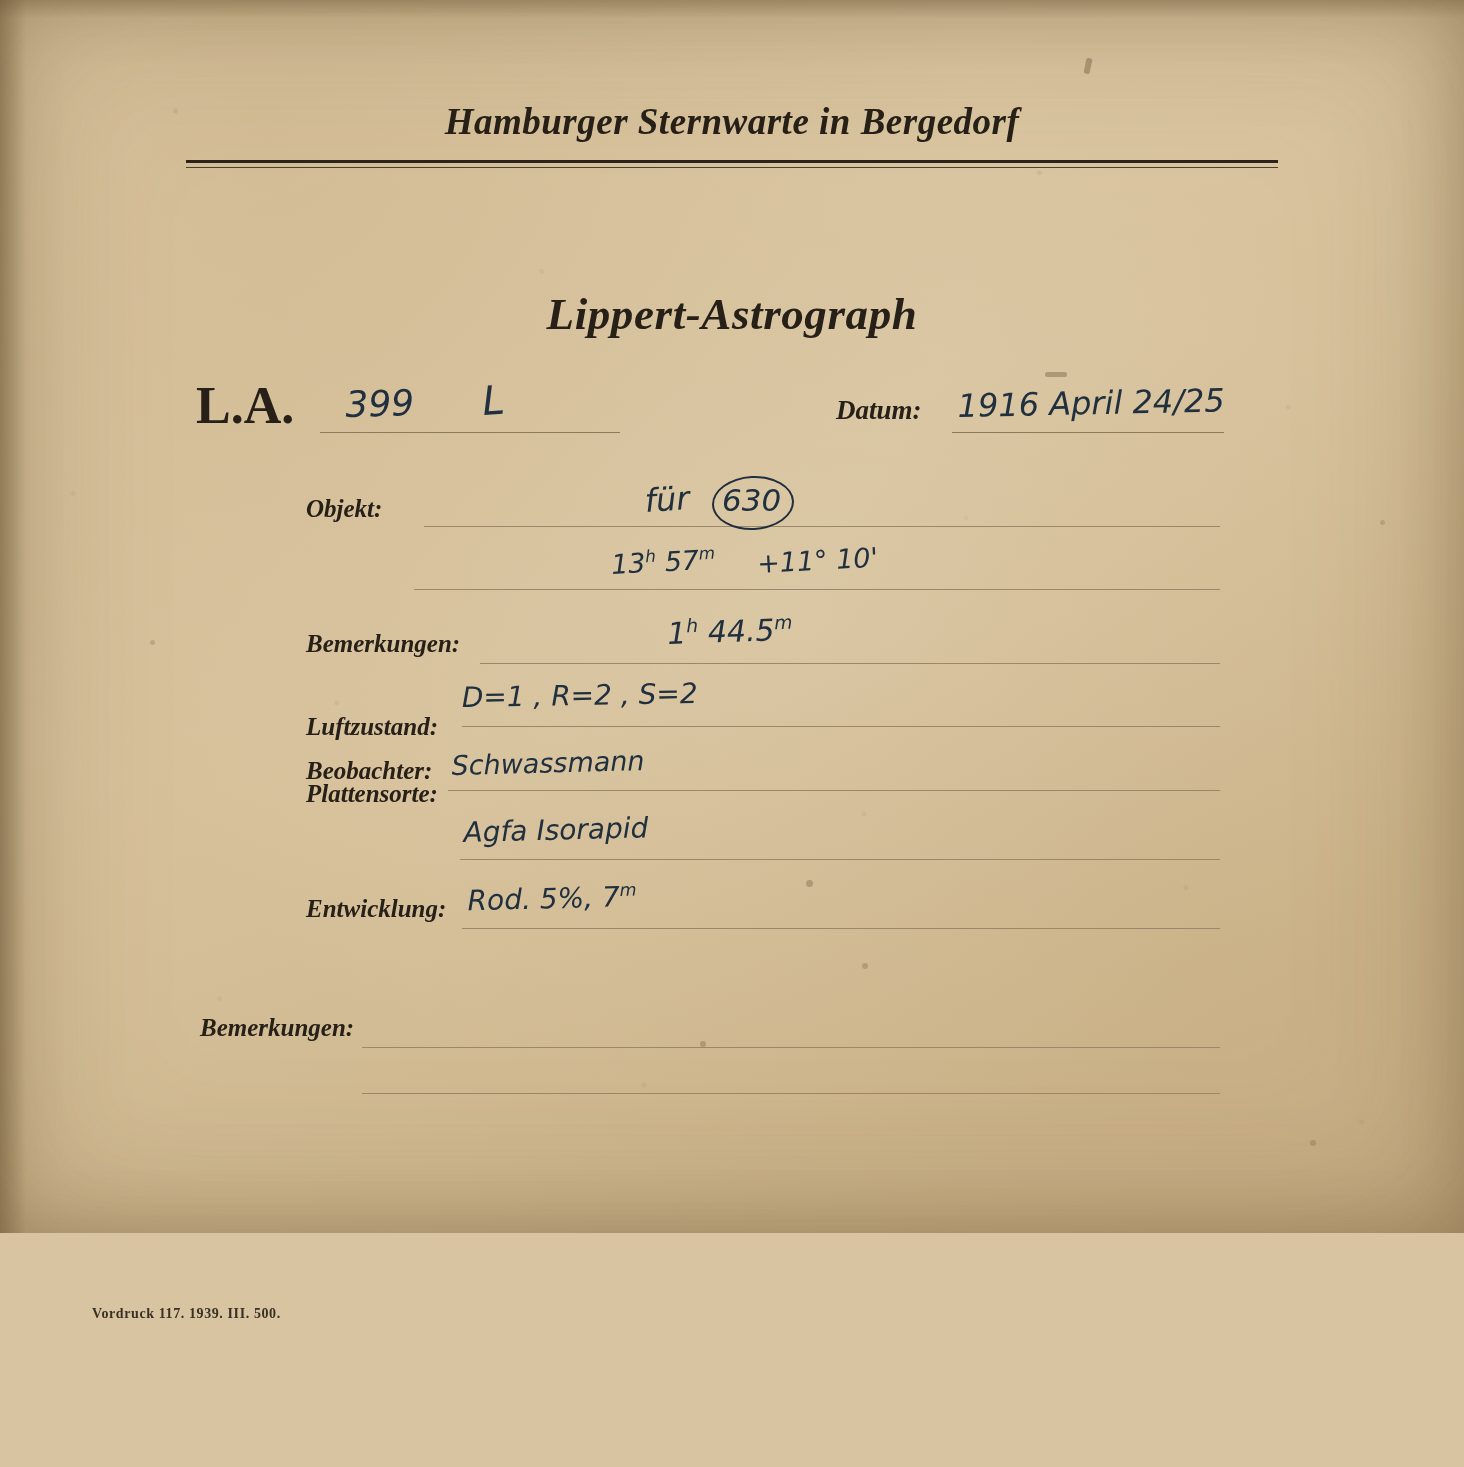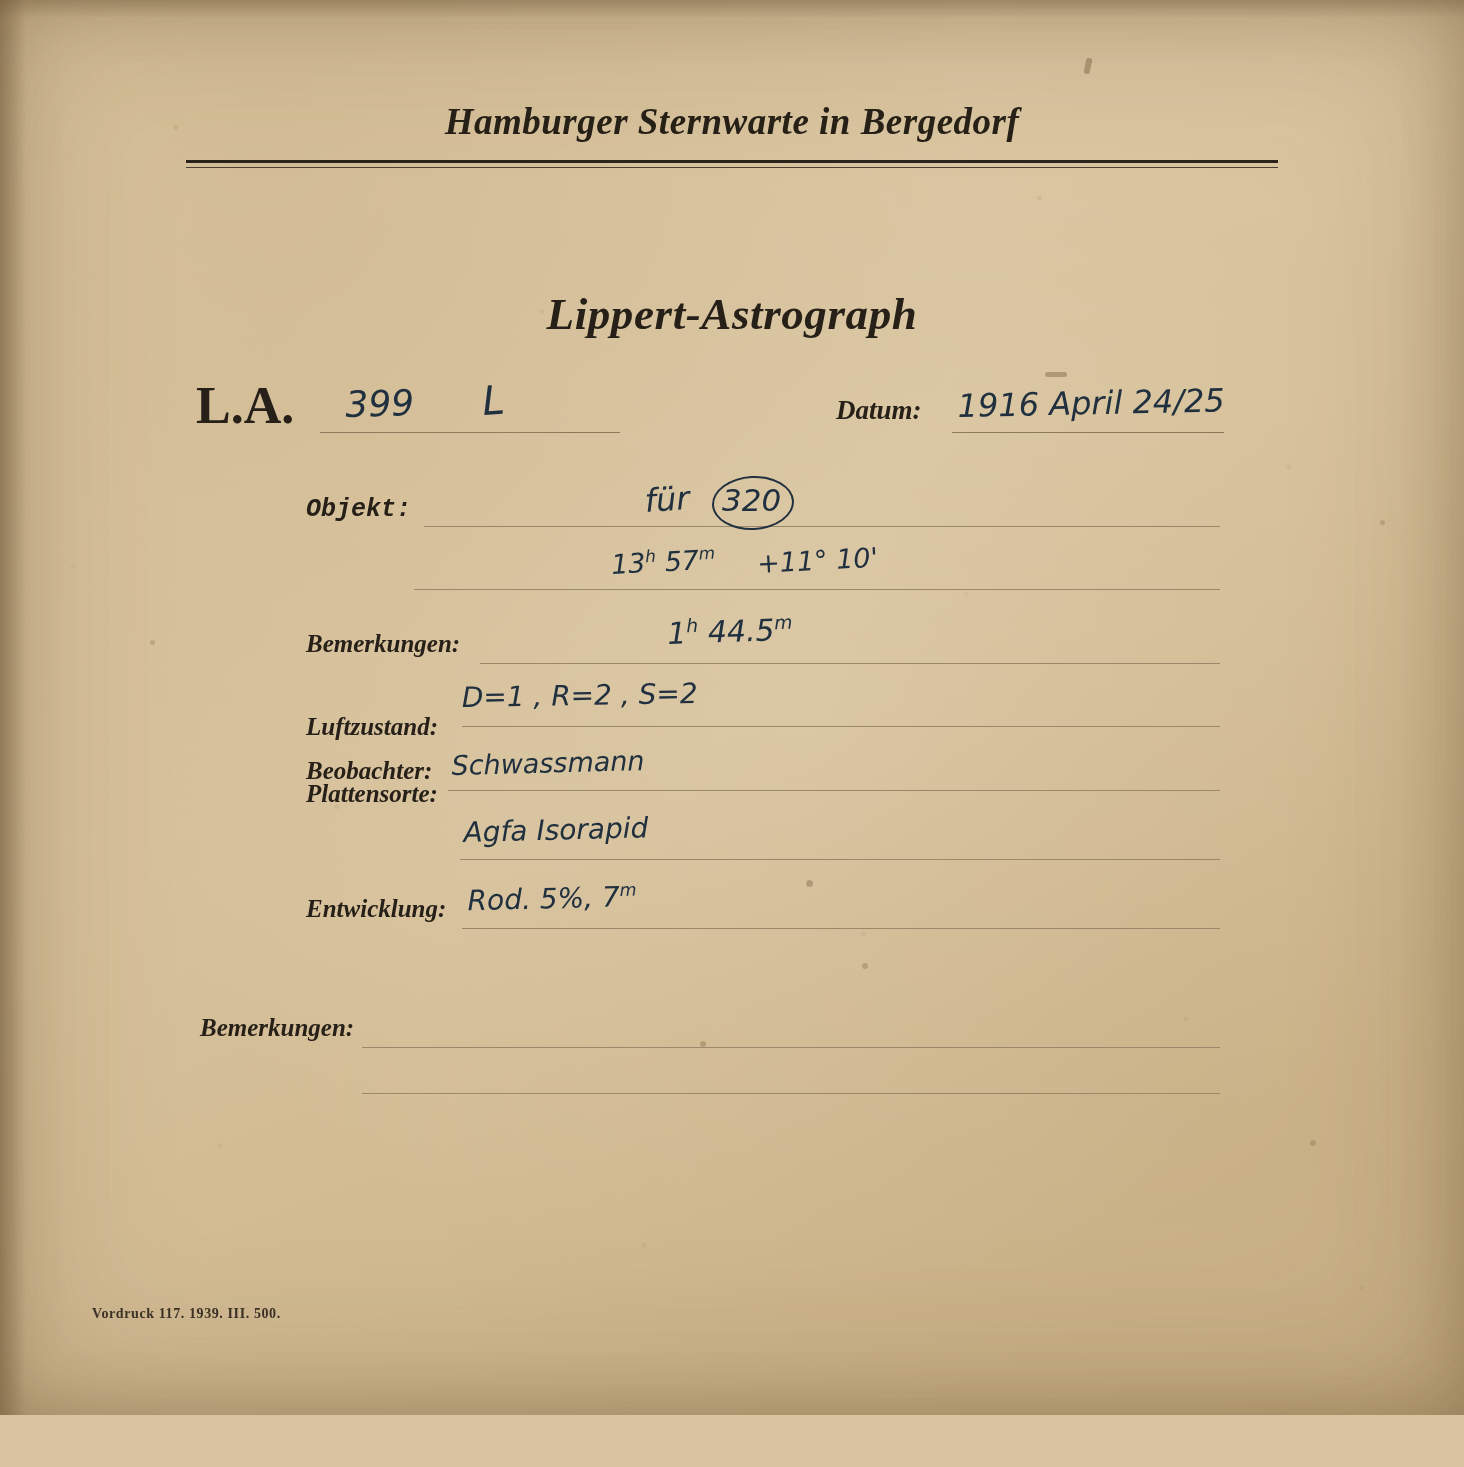--- a/index.html
+++ b/index.html
@@ -11,21 +11,21 @@
     height: 1467px;
     background: #d8c4a0;
     font-family: "Liberation Serif", serif;
     overflow: hidden;
   }
 
   
   #envelope {
     position: relative;
     width: 1464px;
-    height: 1415px;
+    height: 1233px;
     background:
       radial-gradient(ellipse at 18% 12%, rgba(190,160,115,0.28) 0%, rgba(190,160,115,0) 42%),
       radial-gradient(ellipse at 82% 78%, rgba(188,158,112,0.26) 0%, rgba(188,158,112,0) 46%),
       radial-gradient(ellipse at 55% 50%, rgba(226,210,180,0.55) 0%, rgba(226,210,180,0) 60%),
       linear-gradient(160deg, #ddcaa6 0%, #d9c5a0 28%, #d5bf98 55%, #cfb890 78%, #c9b189 100%);
     box-shadow: inset 0 0 120px rgba(120,95,60,0.25);
   }
 
   
   #grain {
@@ -220,26 +220,26 @@
 
   <div id="la-label" class="printed">L.A.</div>
   <div id="la-rule"></div>
   <div class="hand" style="left:346px;top:384px;font-size:36px;transform:rotate(-1.5deg);">399</div>
   <div class="hand" style="left:484px;top:378px;font-size:40px;transform:rotate(-4deg);">L</div>
 
   <div id="datum-label" class="printed">Datum:</div>
   <div id="datum-rule"></div>
   <div class="hand" style="left:958px;top:387px;font-size:32px;transform:rotate(-1.2deg);">1916 April 24/25</div>
 
-  <div class="field-label printed" style="left:306px;top:495px;font-family:Liberation Mono, monospace;">Objekt:</div>
+  <div class="field-label printed" style="left:306px;top:495px;">Objekt:</div>
   <div class="field-rule" style="left:424px;width:796px;top:526px;"></div>
 
   <div class="hand" style="left:646px;top:482px;font-size:32px;transform:rotate(-4deg);">für</div>
   <div id="circle-630"></div>
-  <div class="hand" style="left:722px;top:482px;font-size:31px;">320</div>
+  <div class="hand" style="left:722px;top:482px;font-size:31px;">630</div>
 
   <div class="field-rule" style="left:414px;width:806px;top:589px;"></div>
   <div class="hand" style="left:612px;top:548px;font-size:27px;transform:rotate(-3deg);">
     <span>13</span><span class="sup">h</span>
     <span>57</span><span class="sup">m</span>
   </div>
   <div class="hand" style="left:758px;top:548px;font-size:27px;transform:rotate(-3deg);">+11° 10'</div>
 
   <div class="field-label printed" style="left:306px;top:630px;">Bemerkungen:</div>
   <div class="field-rule" style="left:480px;width:740px;top:663px;"></div>

